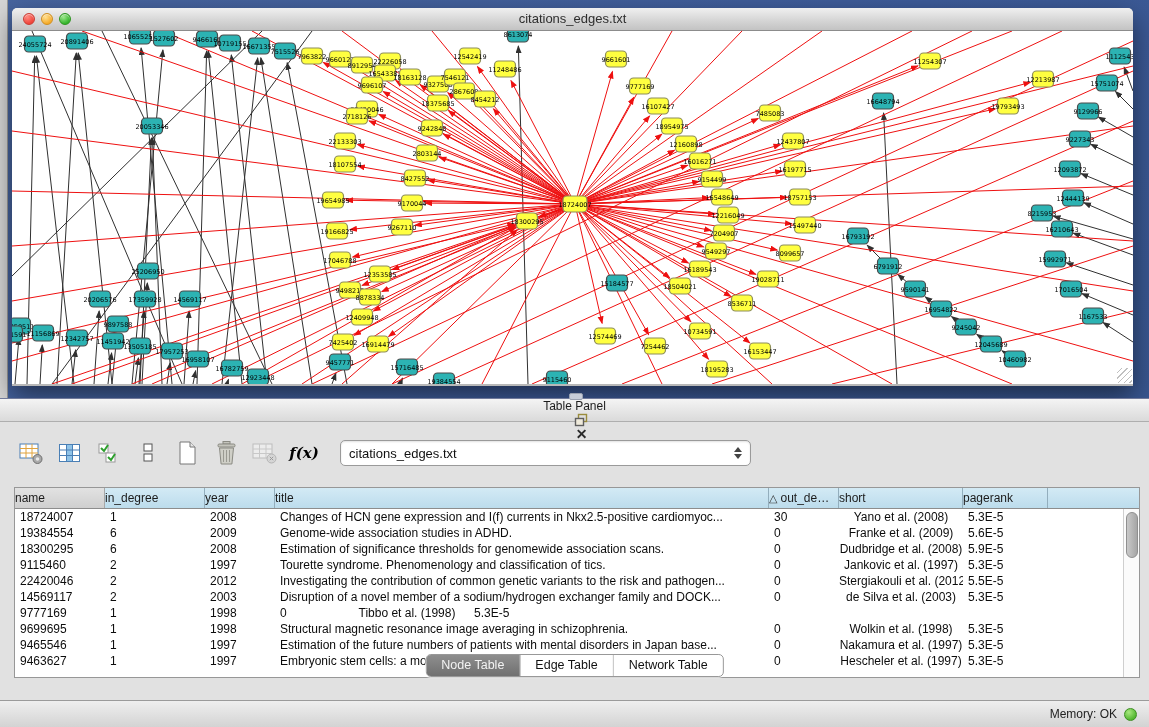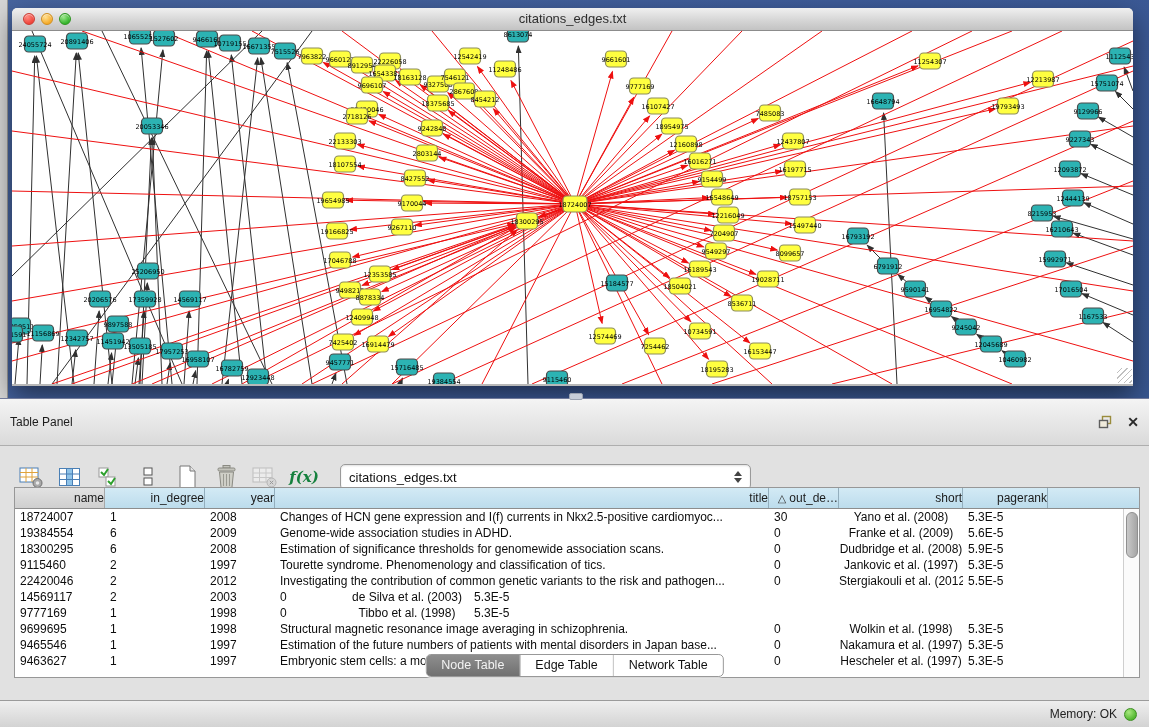--- a/index.html
+++ b/index.html
@@ -19,40 +19,40 @@
   .light.red{background:radial-gradient(circle at 35% 30%,#ff8a80,#f0443a 70%);border:1px solid #c93c33;box-sizing:border-box;}
   .light.yellow{background:radial-gradient(circle at 35% 30%,#ffe092,#f5ab29 70%);border:1px solid #cf8e1f;box-sizing:border-box;}
   .light.green{background:radial-gradient(circle at 35% 30%,#9fe88f,#35b52c 70%);border:1px solid #2c941f;box-sizing:border-box;}
   .gcanvas{position:relative;width:1121px;height:353px;background:#fff;overflow:hidden;border-bottom:2px solid #b8b8b8;}
   .grip{position:absolute;right:1px;bottom:1px;width:15px;height:15px;
     background:repeating-linear-gradient(135deg,transparent 0 3px,#b0b0b0 3px 4px);opacity:.8;}
   .graph-svg text{font-family:"DejaVu Sans",sans-serif;}
   
   .table-panel{position:absolute;left:0;top:398px;width:1149px;height:302px;background:#e1e1e1;border-top:1px solid #70799a;}
   .panel-header{height:22px;background:linear-gradient(#f4f4f4,#dadada);border-bottom:1px solid #aeaeae;
-    display:flex;align-items:center;padding:12px 10px;font-size:12px;color:#1c1c1c;}
+    display:flex;align-items:center;padding:0 10px;font-size:12px;color:#1c1c1c;flex-direction:column;}
   .panel-header .sp{flex:1;}
   .ph-ic{margin-left:14px;cursor:default;display:flex;align-items:center;}
   .close-x{font-size:14px;font-weight:bold;color:#2a2a2a;line-height:1;}
   .divider-handle{position:absolute;left:50%;top:-6px;width:12px;height:5px;margin-left:-6px;
     background:#c7cdd9;border:1px solid #9aa1b0;border-radius:2px;}
   .toolbar{display:flex;align-items:center;gap:9px;margin:16px 0 0 16px;height:30px;}
   .tbtn{width:30px;height:26px;display:flex;align-items:center;justify-content:center;}
-  .fx{font-family:"DejaVu Serif",serif;font-style:italic;font-size:15px;color:#15803d;font-weight:bold;}
+  .fx{font-family:"DejaVu Serif",serif;font-style:italic;font-size:15px;color:#000000;font-weight:bold;}
   .combo{margin-left:12px;width:393px;height:24px;background:#fff;border:1px solid #9a9a9a;border-radius:5px;
     display:flex;align-items:center;padding:0 8px;font-size:13px;color:#111;box-shadow:inset 0 1px 2px rgba(0,0,0,.12);}
   .combo .sp{flex:1;}
   .combo-arrows{display:flex;flex-direction:column;gap:2px;align-items:center;}
   .combo-arrows i{width:0;height:0;border-left:4px solid transparent;border-right:4px solid transparent;display:block;}
   .combo-arrows .up{border-bottom:5px solid #444;}
   .combo-arrows .dn{border-top:5px solid #444;}
   .table-wrap{position:absolute;left:14px;top:88px;width:1124px;height:189px;background:#fff;
     border:1px solid #979797;display:flex;flex-direction:column;}
   .thead{display:flex;height:20px;flex:none;border-bottom:1px solid #8d8d8d;}
-  .th{box-sizing:border-box;height:20px;line-height:20px;text-align:right;font-size:12px;color:#1b1b1b;
+  .th{box-sizing:border-box;height:20px;line-height:20px;text-align:left;font-size:12px;color:#1b1b1b;
     background:linear-gradient(#d3eaf5,#bcdcec);border-right:1px solid #93aebd;overflow:hidden;white-space:nowrap;}
   .th.gray{background:linear-gradient(#e2e2e2,#cfcfcf);border-right:1px solid #a8a8a8;}
   .th .sort{font-size:11px;color:#333;margin-right:3px;}
   .tbody{flex:1;position:relative;overflow:hidden;display:flex;}
   .rows{flex:1;}
   .trow{display:flex;height:16px;line-height:16px;font-size:12px;color:#0c0c0c;white-space:nowrap;}
   .td{box-sizing:border-box;padding-left:5px;overflow:hidden;white-space:nowrap;}
   .td.center{text-align:center;padding-left:0;}
   .vscroll{width:15px;flex:none;background:#fbfbfb;border-left:1px solid #cfcfcf;position:relative;}
   .vthumb{position:absolute;left:2px;top:3px;width:10px;height:44px;border-radius:6px;
@@ -846,20 +846,21 @@
             <div class="td" style="width: 494px;">Investigating the contribution of common genetic variants to the risk and pathogen...</div>
             <div class="td" style="width: 70px;">0</div>
             <div class="td center" style="width: 124px;">Stergiakouli et al. (2012)</div>
             <div class="td" style="width: 85px;">5.5E-5</div>
             <div class="td" style="flex: 1 1 0%;"></div>
           </div>
           <div class="trow">
             <div class="td" style="width: 90px;">14569117</div>
             <div class="td" style="width: 100px;">2</div>
             <div class="td" style="width: 70px;">2003</div>
+            <div class="td" style="width: 494px;">Disruption of a novel member of a sodium/hydrogen exchanger family and DOCK...</div>
             <div class="td" style="width: 70px;">0</div>
             <div class="td center" style="width: 124px;">de Silva et al. (2003)</div>
             <div class="td" style="width: 85px;">5.3E-5</div>
             <div class="td" style="flex: 1 1 0%;"></div>
           </div>
           <div class="trow">
             <div class="td" style="width: 90px;">9777169</div>
             <div class="td" style="width: 100px;">1</div>
             <div class="td" style="width: 70px;">1998</div>
             <div class="td" style="width: 70px;">0</div>

